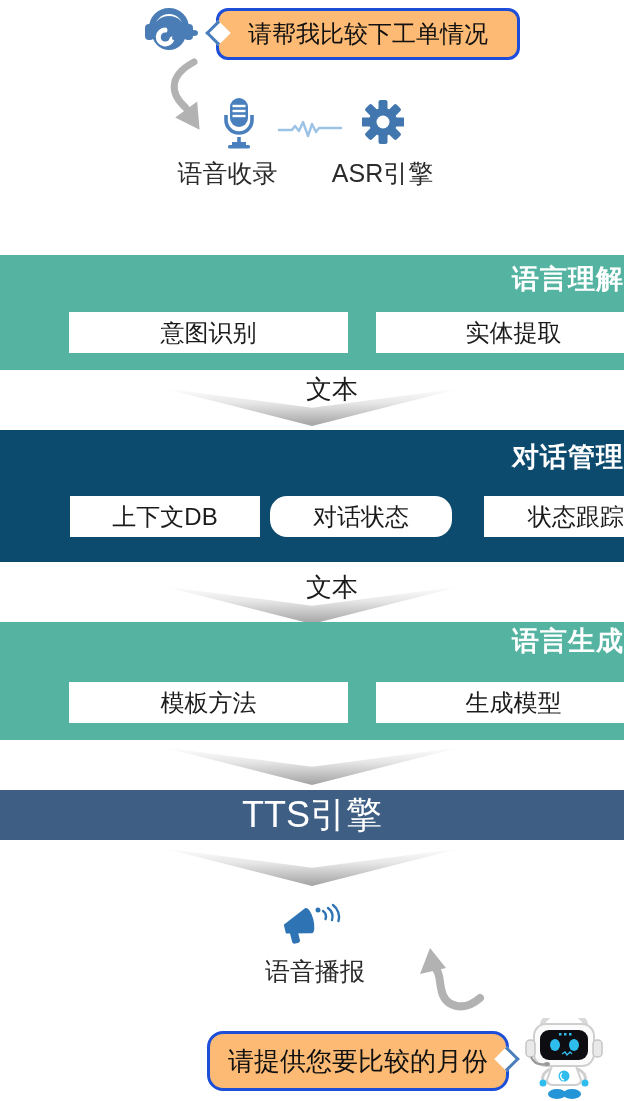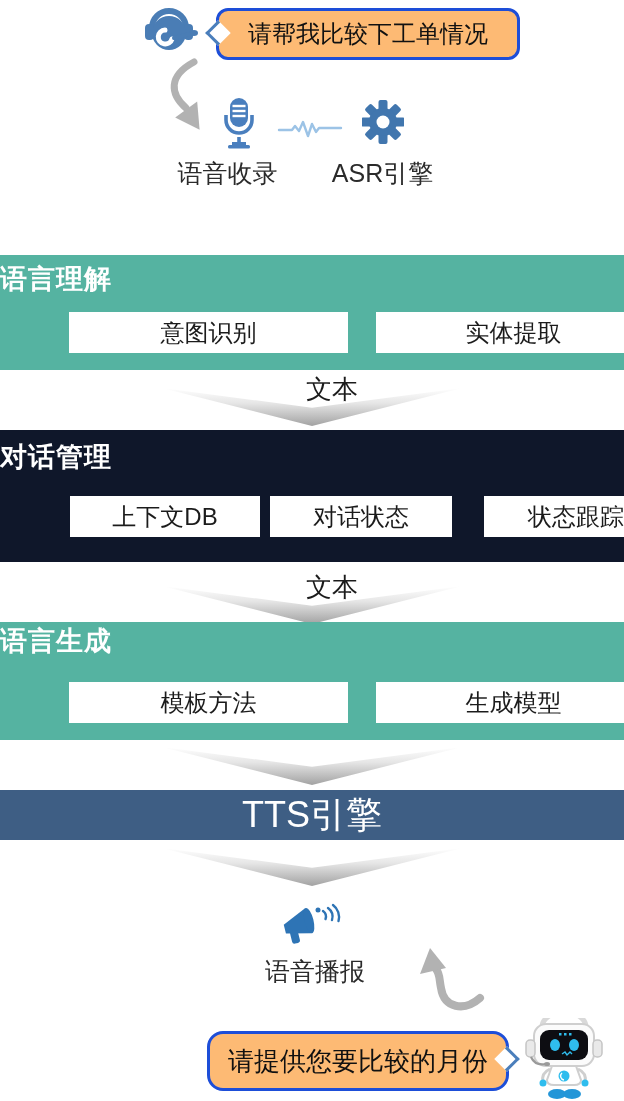--- a/index.html
+++ b/index.html
@@ -15,24 +15,24 @@
     display:flex;align-items:center;justify-content:center;
     font-size:24px;color:#111;white-space:nowrap;z-index:3;
   }
   .tail{position:absolute;width:15px;height:15px;background:#fff;z-index:4;}
   .tail-left{left:-10px;top:13px;border-left:3px solid #4A7EBB;border-bottom:3px solid #4A7EBB;transform:rotate(45deg);}
   .tail-right{right:-10px;top:16px;border-top:3px solid #4A7EBB;border-right:3px solid #4A7EBB;transform:rotate(45deg);}
 
   
   .block{position:absolute;left:0;width:624px;}
   .block-title{
-    width:100%;text-align:left;color:#ffffff;font-weight:bold;font-size:27px;letter-spacing:1px;
+    width:100%;text-align:right;color:#ffffff;font-weight:bold;font-size:27px;letter-spacing:1px;
   }
   .teal{background:#55B3A1;}
-  .bluesteel{background:#0f172a;}
+  .bluesteel{background:#0c4a6e;}
   .subbox{
     position:absolute;height:41px;background:#ffffff;
     display:flex;align-items:center;justify-content:center;
     font-size:24px;color:#1b1b1b;margin-left:48px;
   }
 
   
   .chev{
     position:absolute;left:162px;width:300px;height:38px;
     background:linear-gradient(to bottom,#ffffff 0%,#e6e6e6 40%,#a2a2a2 100%);
@@ -127,21 +127,21 @@
     <div class="subbox" style="left:21px;top:57px;width:279px;">意图识别</div>
     <div class="subbox" style="left:328px;top:57px;width:275px;">实体提取</div>
   </div>
 
   <div class="flow-label" style="top:372px;">文本</div>
   <div class="chev" style="top:388px;"></div>
 
   <div class="block bluesteel" style="top:430px;height:132px;">
     <div class="block-title" style="padding-top:9px;">对话管理</div>
     <div class="subbox" style="left:22px;top:66px;width:190px;">上下文DB</div>
-    <div class="subbox" style="left:222px;top:66px;width:182px;">对话状态</div>
+    <div class="subbox" style="left:222px;top:66px;width:182px;border-radius:17px;">对话状态</div>
     <div class="subbox" style="left:436px;top:66px;width:184px;">状态跟踪</div>
   </div>
 
   <div class="flow-label" style="top:570px;">文本</div>
   <div class="chev" style="top:586px;"></div>
 
   <div class="block teal" style="top:622px;height:118px;">
     <div class="block-title" style="padding-top:1px;">语言生成</div>
     <div class="subbox" style="left:21px;top:60px;width:279px;">模板方法</div>
     <div class="subbox" style="left:328px;top:60px;width:275px;">生成模型</div>

